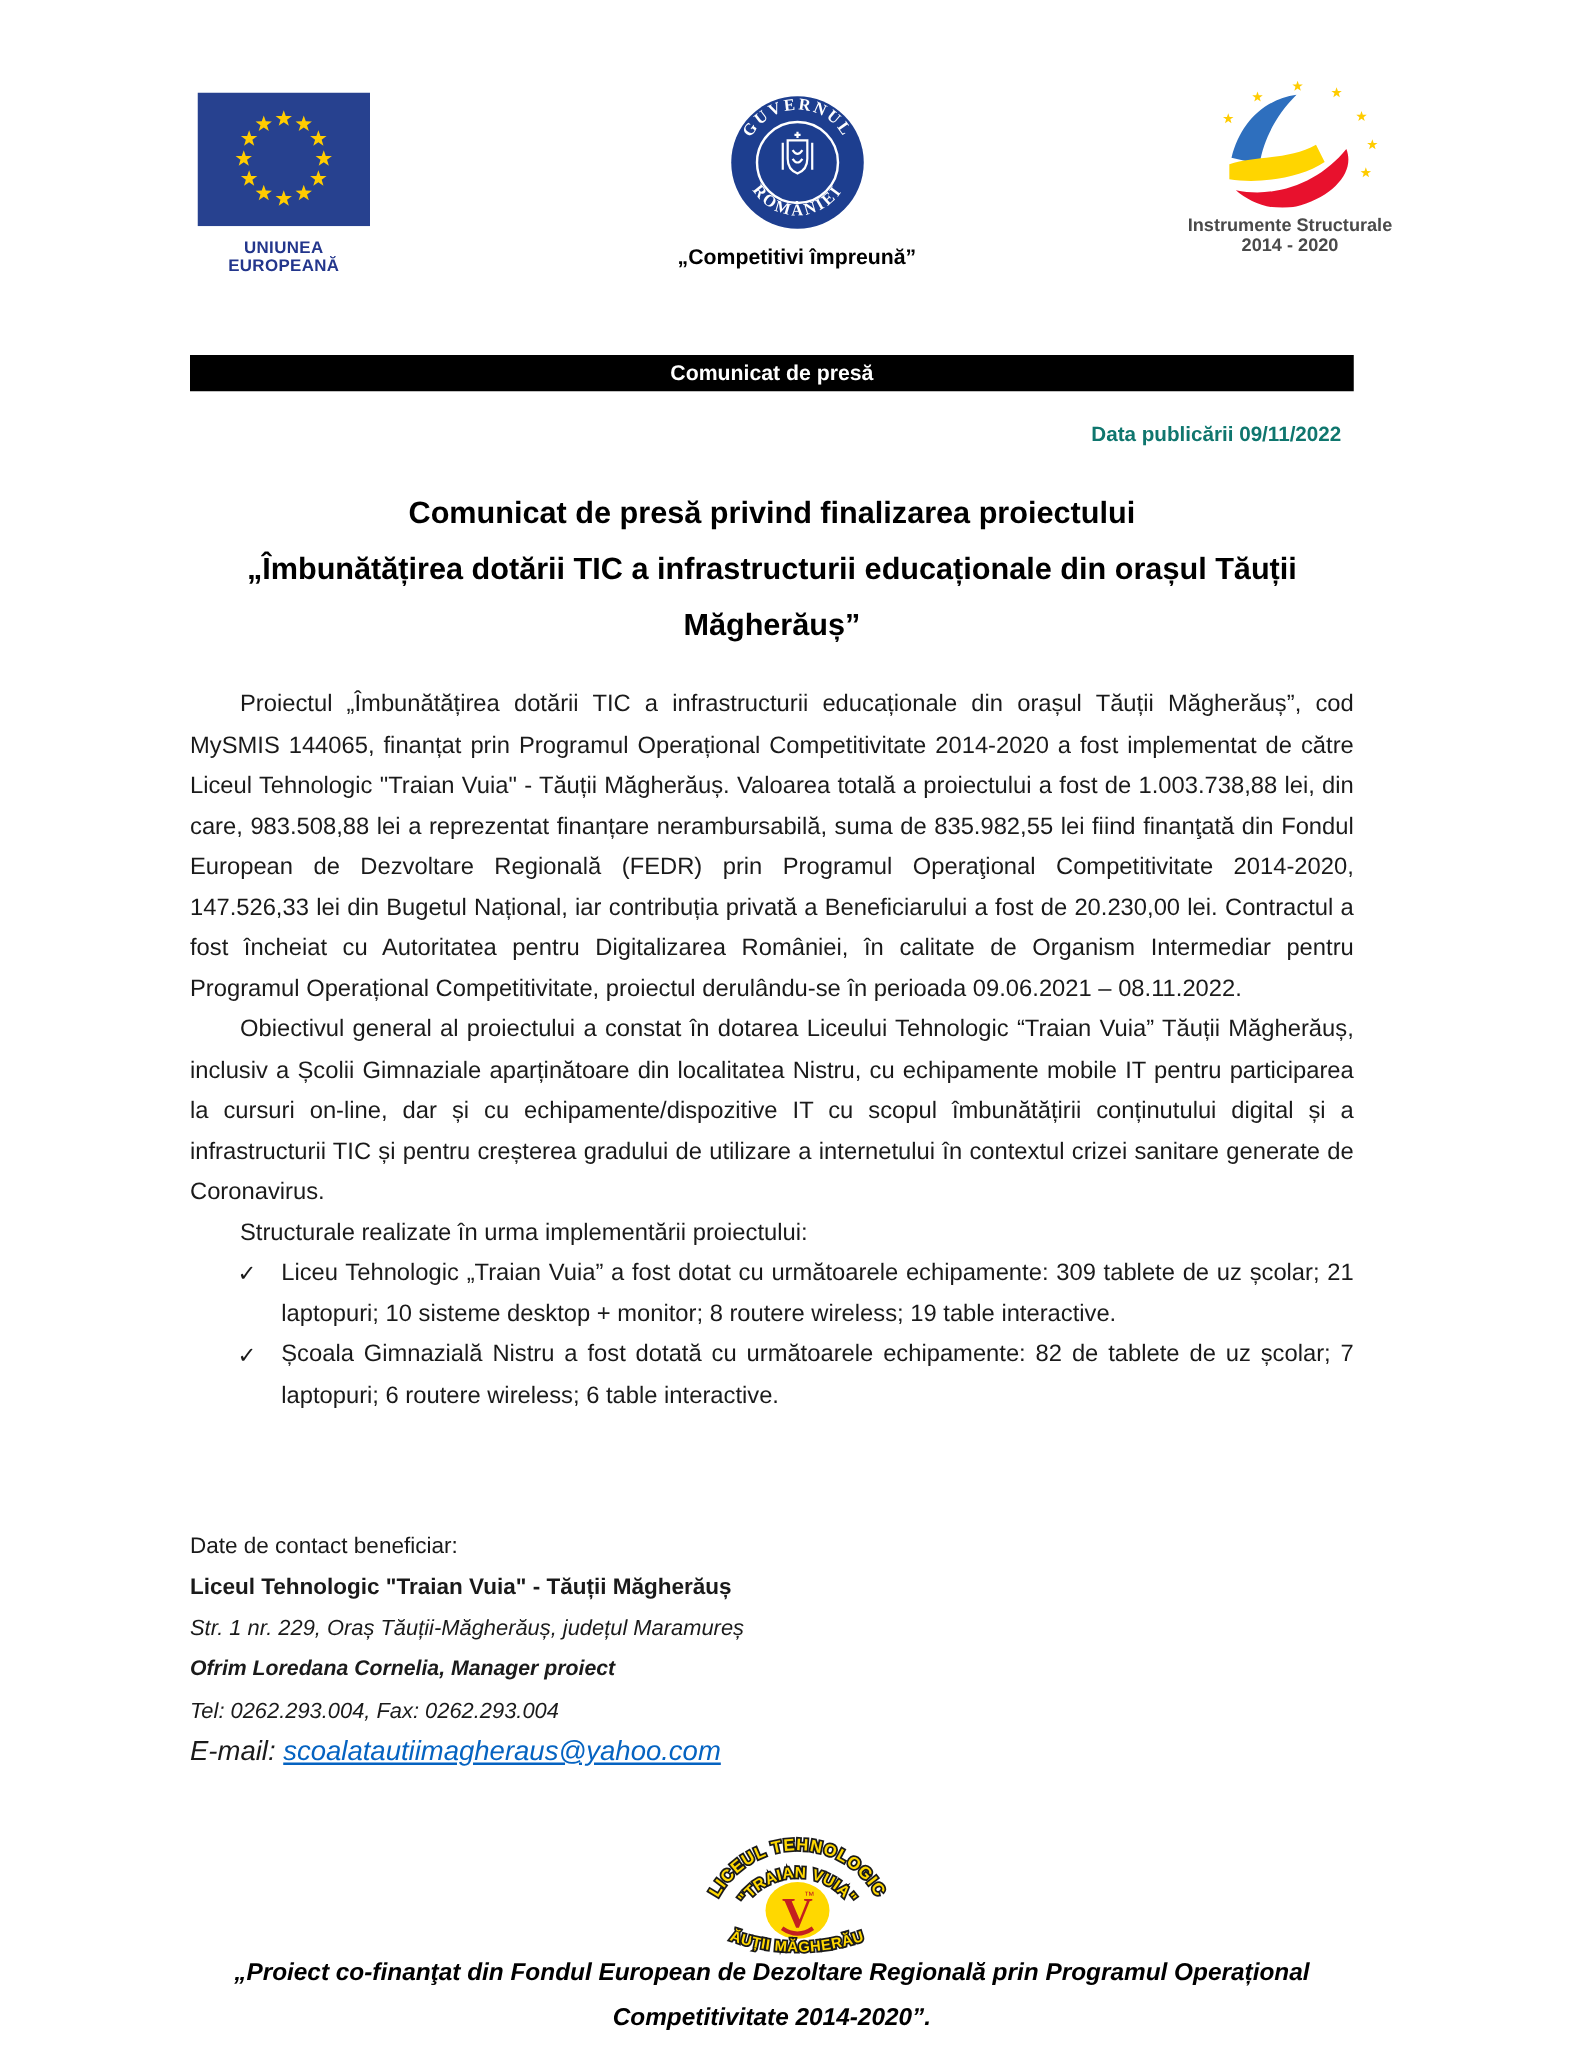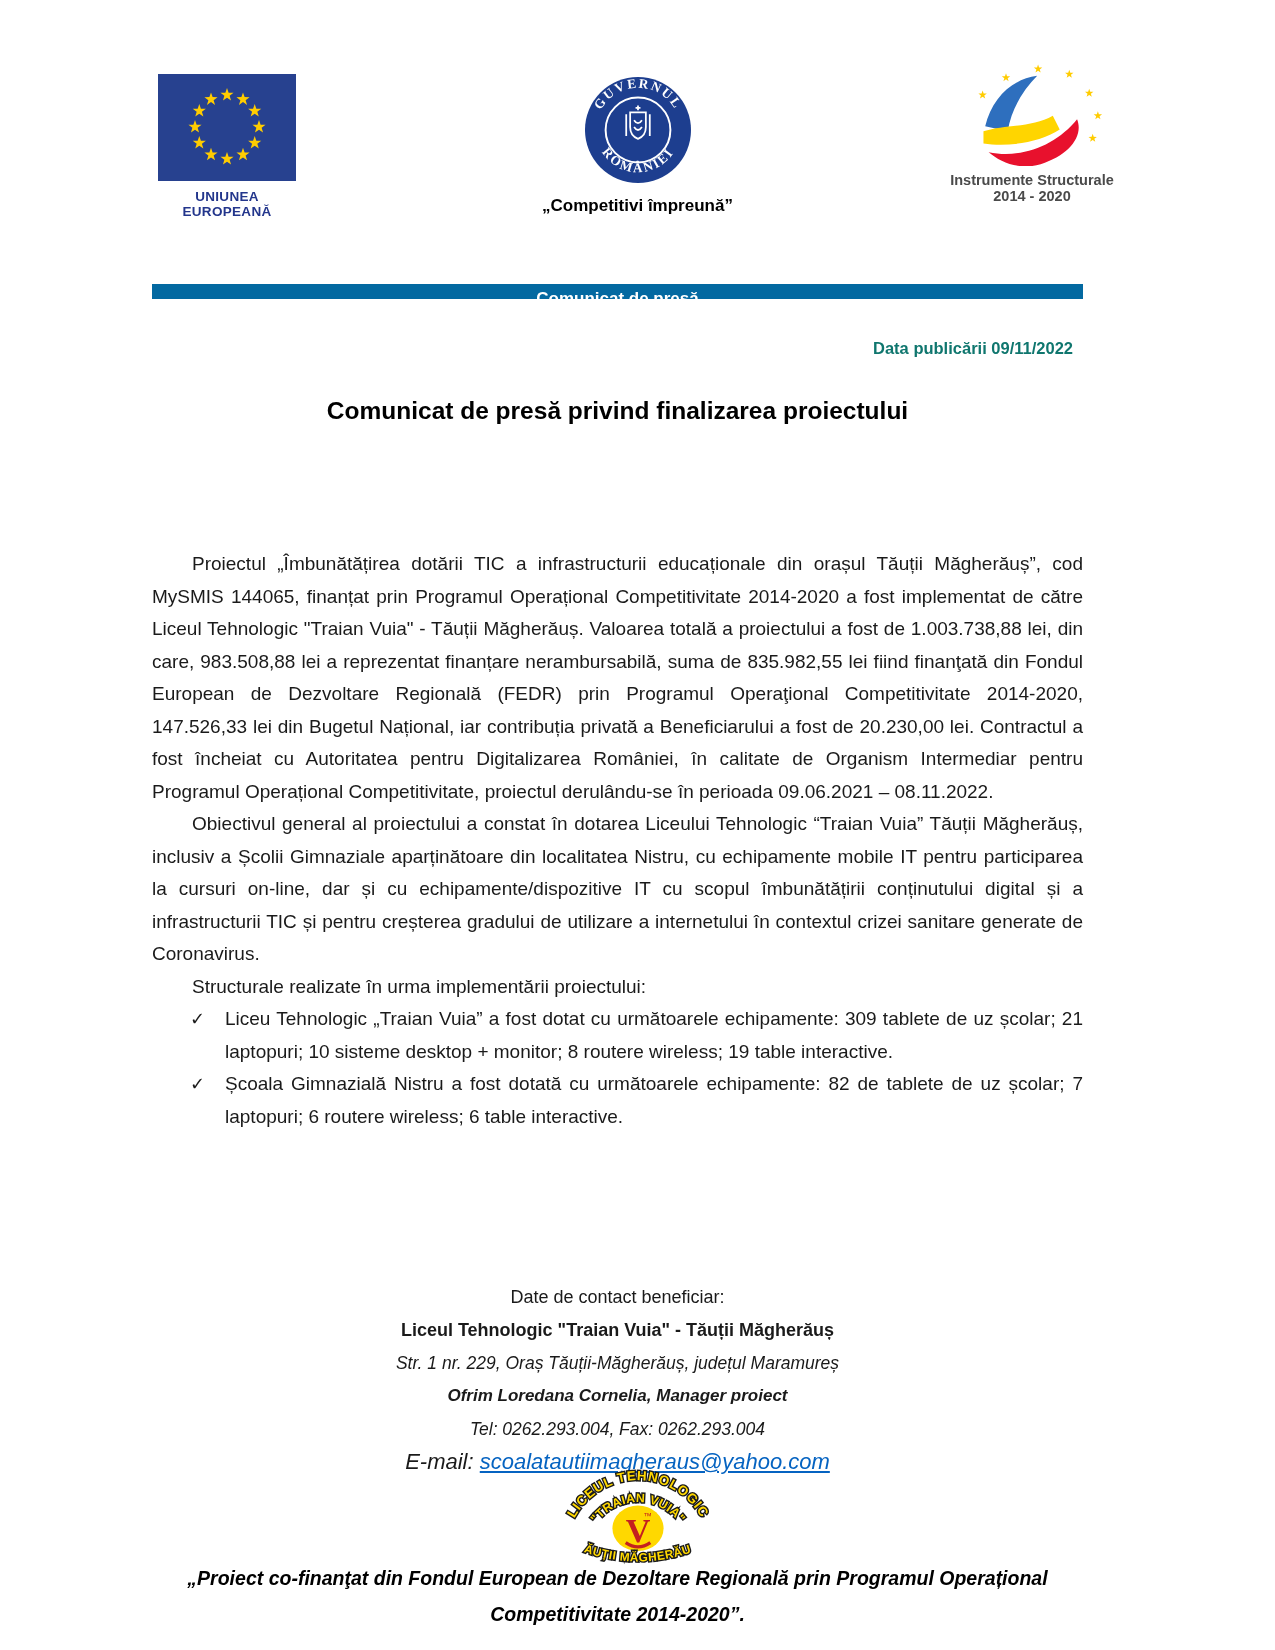--- a/index.html
+++ b/index.html
@@ -15,37 +15,37 @@
   
   .logo-block{position:absolute;text-align:center;}
   .logo-eu{left:152px;top:74px;width:150px;}
   .logo-gov{left:50%;top:76px;transform:translateX(-50%);}
   .logo-instr{right:148px;top:62px;width:190px;}
   .eu-caption{margin-top:4px;font-size:13.5px;font-weight:bold;color:#23368c;letter-spacing:.3px;}
   .instr-caption1{margin-top:2px;font-size:14.5px;font-weight:bold;color:#4a4a4a;line-height:16px;}
   .instr-caption2{font-size:14.5px;font-weight:bold;color:#4a4a4a;line-height:16px;}
   
   .motto{position:absolute;top:196px;left:0;width:100%;text-align:center;font-size:17px;font-weight:bold;color:#000;}
-  .banner{position:absolute;top:284px;left:152px;width:931px;height:15px;background:#0369a1;
+  .banner{position:absolute;top:284px;left:152px;width:931px;height:29px;background:#000000;
           color:#ffffff;font-size:17px;font-weight:bold;text-align:center;line-height:29px;}
   .pub-date{position:absolute;top:339px;right:202px;font-size:16.5px;font-weight:bold;color:#0f766e;}
   .pub-date span{display:inline;}
   
   .doc-title{position:absolute;top:388px;left:152px;width:931px;margin:0;
              text-align:center;font-size:24.5px;font-weight:bold;line-height:45px;color:#000;}
   
   .body-text{position:absolute;top:548px;left:152px;width:931px;
              font-size:19px;line-height:32.5px;text-align:justify;}
   .body-text p{margin:0;}
   .indent{text-indent:40px;}
   .checklist{list-style:none;margin:0;padding:0;}
   .checklist li{position:relative;padding-left:73px;text-align:justify;}
   .check{position:absolute;left:38px;top:0;font-size:18px;}
   
-  .contact{position:absolute;top:1285px;left:152px;width:931px;text-align:center;}
+  .contact{position:absolute;top:1224px;left:152px;width:931px;text-align:left;}
   .contact > div{line-height:24px;margin-bottom:9px;}
   .contact-heading{font-size:18px;}
   .contact-org{font-size:18px;font-weight:bold;}
   .contact-address{font-size:17.5px;font-style:italic;}
   .contact-manager{font-size:17px;font-weight:bold;font-style:italic;}
   .contact-phone{font-size:17.5px;font-style:italic;}
   .contact-email{font-size:22px;font-style:italic;}
   .email-link{color:#0563C1;text-decoration:underline;cursor:pointer;}
   
   .school-logo{position:absolute;top:1462px;left:50%;transform:translateX(-50%);}
@@ -128,20 +128,21 @@
 
   <div class="banner">Comunicat de presă</div>
 
   <div class="pub-date">
     <span>Data publicării</span>
     <span>09/11/2022</span>
   </div>
 
   <h1 class="doc-title">
     <div>Comunicat de presă privind finalizarea proiectului</div>
+    <div>„Îmbunătățirea dotării TIC a infrastructurii educaționale din orașul Tăuții Măgherăuș”</div>
   </h1>
 
   <div class="body-text">
     <p class="indent">Proiectul „Îmbunătățirea dotării TIC a infrastructurii educaționale din orașul Tăuții Măgherăuș”, cod MySMIS 144065, finanțat prin Programul Operațional Competitivitate 2014-2020 a fost implementat de către Liceul Tehnologic "Traian Vuia" - Tăuții Măgherăuș. Valoarea totală a proiectului a fost de 1.003.738,88 lei, din care, 983.508,88 lei a reprezentat finanțare nerambursabilă,  suma de 835.982,55 lei fiind finanţată din Fondul European de Dezvoltare Regională (FEDR) prin Programul Operaţional Competitivitate 2014-2020, 147.526,33 lei din Bugetul Național, iar contribuția privată a Beneficiarului a fost de 20.230,00 lei. Contractul a fost încheiat cu Autoritatea pentru Digitalizarea României, în calitate de Organism Intermediar pentru Programul Operațional Competitivitate, proiectul derulându-se în perioada 09.06.2021 – 08.11.2022.</p>
     <p class="indent">Obiectivul general al proiectului a constat în dotarea Liceului Tehnologic “Traian Vuia” Tăuții Măgherăuș, inclusiv a Școlii Gimnaziale aparținătoare din localitatea Nistru, cu echipamente mobile IT pentru participarea la cursuri on-line, dar și cu echipamente/dispozitive IT cu scopul îmbunătățirii conținutului digital și a infrastructurii TIC și pentru creșterea gradului de utilizare a internetului în contextul crizei sanitare generate de Coronavirus.</p>
     <p class="indent">Structurale realizate în urma implementării proiectului:</p>
     <ul class="checklist">
       <li>
         <span class="check">✓</span>
         <span>Liceu Tehnologic „Traian Vuia” a fost dotat cu următoarele echipamente: 309 tablete de uz școlar; 21 laptopuri; 10 sisteme desktop + monitor; 8 routere wireless; 19 table interactive.</span>

